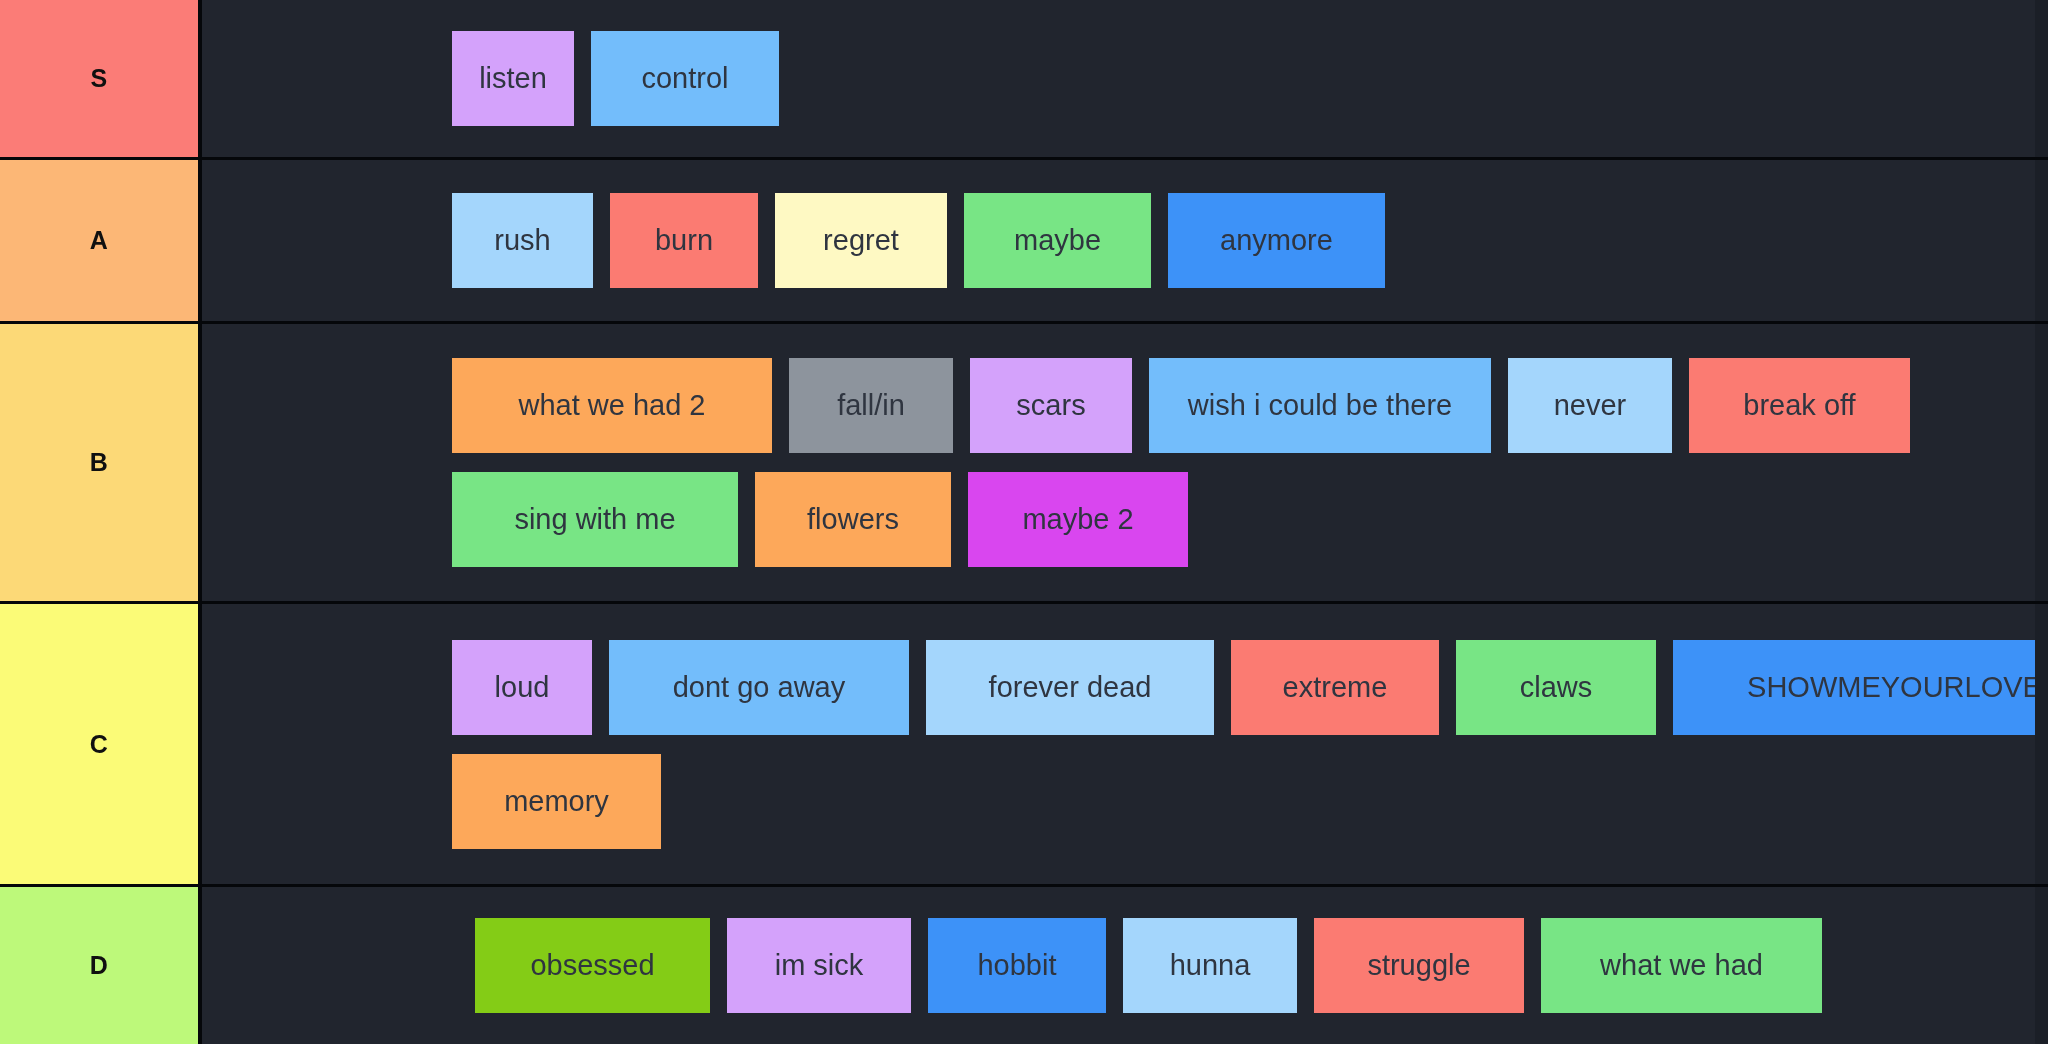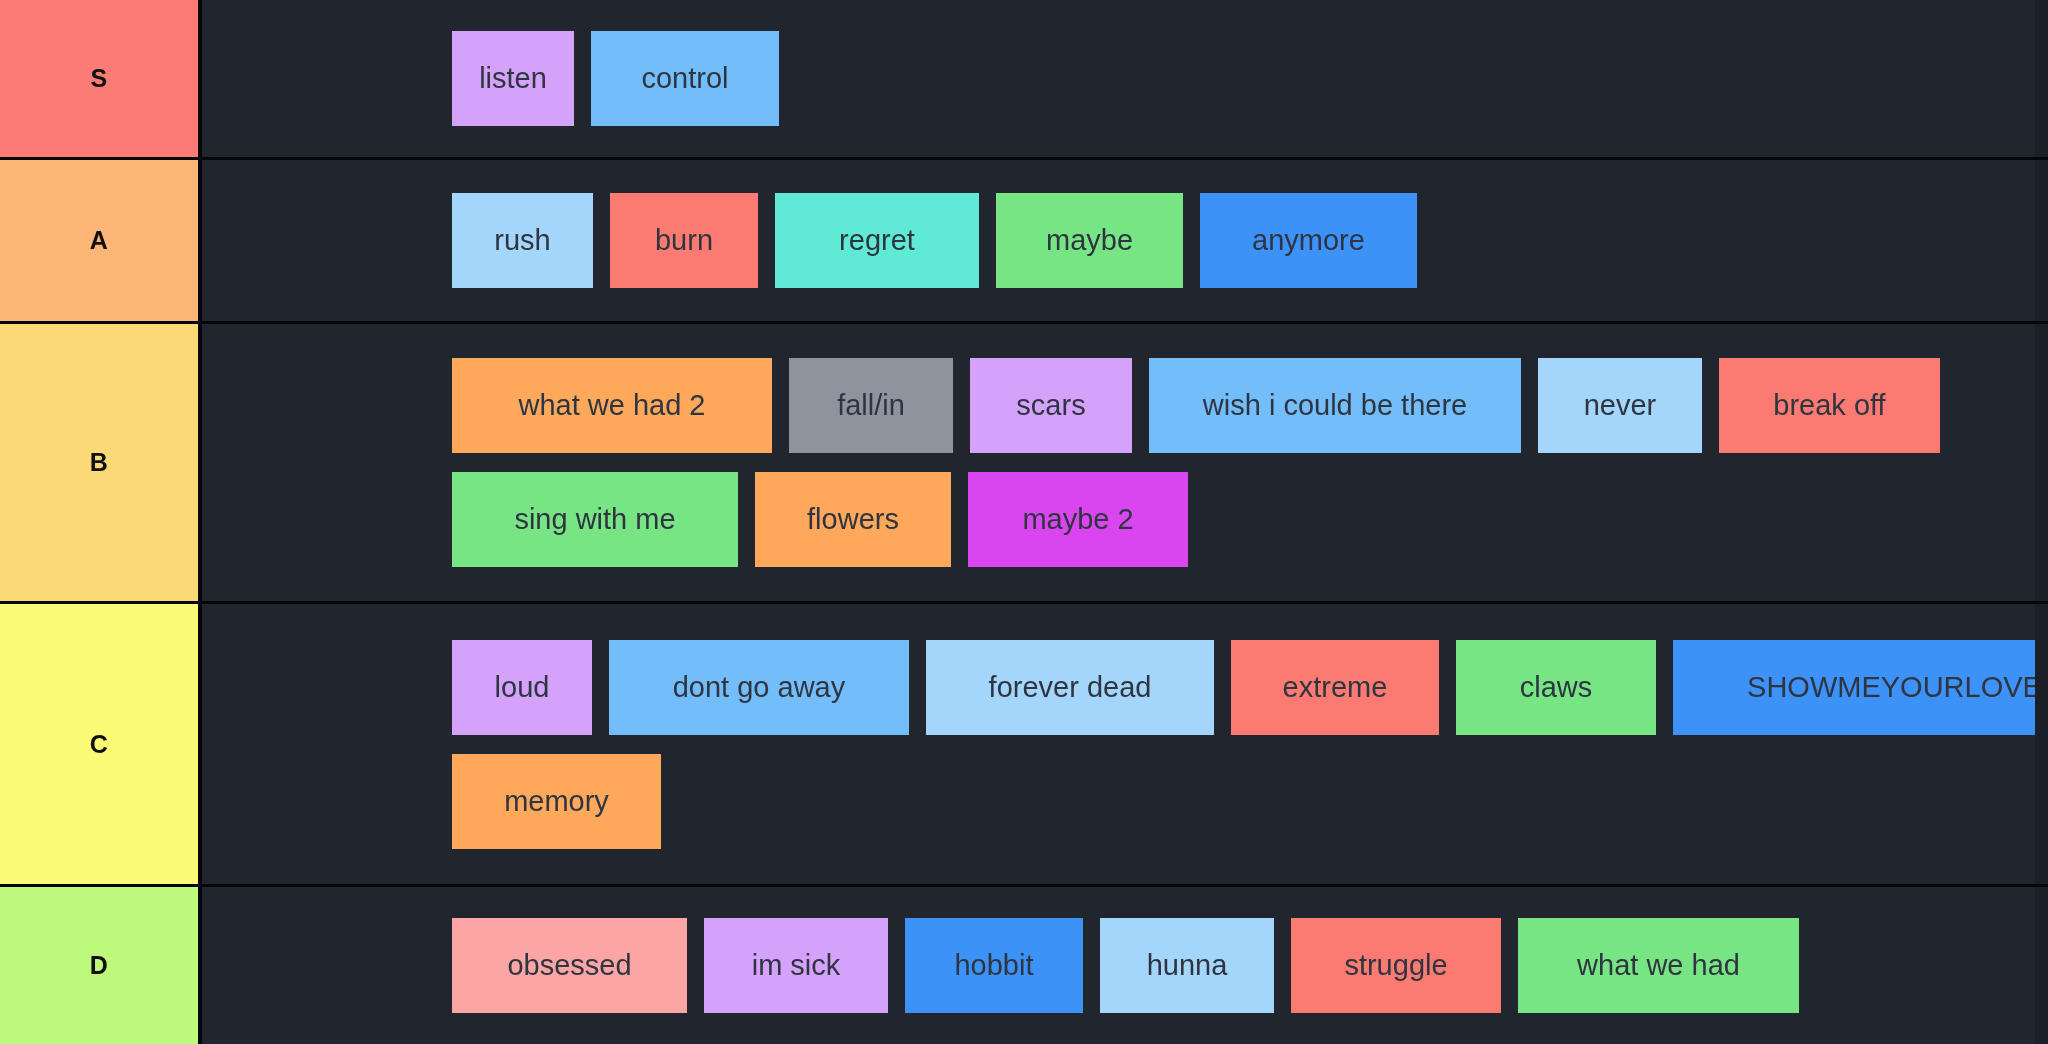--- a/index.html
+++ b/index.html
@@ -103,35 +103,35 @@
         </div>
         <div class="right-gutter"></div>
       </div>
     </div>
     <div class="tier-row" style="height: 164px;">
       <div class="tier-label" style="background: rgb(252, 183, 118);">A</div>
       <div class="tier-items">
         <div class="item-line">
           <div class="item" style="background: rgb(164, 214, 252); width: 141px;">rush</div>
           <div class="item" style="background: rgb(251, 123, 114); width: 148px;">burn</div>
-          <div class="item" style="background: #5eead4; width: 204px;">regret</div>
+          <div class="item" style="background: #fef9c3; width: 172px;">regret</div>
           <div class="item" style="background: rgb(120, 229, 133); width: 187px;">maybe</div>
           <div class="item" style="background: rgb(61, 146, 248); width: 217px;">anymore</div>
         </div>
         <div class="right-gutter"></div>
       </div>
     </div>
     <div class="tier-row" style="height: 280px;">
       <div class="tier-label" style="background: rgb(252, 217, 119);">B</div>
       <div class="tier-items">
         <div class="item-line">
           <div class="item" style="background: rgb(253, 168, 90); width: 320px;">what we had 2</div>
           <div class="item" style="background: rgb(141, 148, 157); width: 164px;">fall/in</div>
           <div class="item" style="background: rgb(212, 162, 251); width: 162px;">scars</div>
-          <div class="item" style="background: rgb(115, 189, 251); width: 372px;">wish i could be there</div>
+          <div class="item" style="background: rgb(115, 189, 251); width: 342px;">wish i could be there</div>
           <div class="item" style="background: rgb(164, 214, 252); width: 164px;">never</div>
           <div class="item" style="background: rgb(251, 123, 114); width: 221px;">break off</div>
         </div>
         <div class="item-line">
           <div class="item" style="background: rgb(120, 229, 133); width: 286px;">sing with me</div>
           <div class="item" style="background: rgb(253, 168, 90); width: 196px;">flowers</div>
           <div class="item" style="background: #d946ef; width: 220px;">maybe 2</div>
         </div>
         <div class="right-gutter"></div>
       </div>
@@ -150,21 +150,21 @@
         <div class="item-line">
           <div class="item" style="background: rgb(253, 168, 90); width: 209px;">memory</div>
         </div>
         <div class="right-gutter"></div>
       </div>
     </div>
     <div class="tier-row" style="height: 157px;">
       <div class="tier-label" style="background: rgb(189, 249, 122);">D</div>
       <div class="tier-items">
         <div class="item-line">
-          <div class="item" style="background: #fca5a5; width: 235px;">obsessed</div>
+          <div class="item" style="background: #84cc16; width: 235px; margin-left: 23px;">obsessed</div>
           <div class="item" style="background: rgb(212, 162, 251); width: 184px;">im sick</div>
           <div class="item" style="background: rgb(61, 146, 248); width: 178px;">hobbit</div>
           <div class="item" style="background: rgb(164, 214, 252); width: 174px;">hunna</div>
           <div class="item" style="background: rgb(251, 123, 114); width: 210px;">struggle</div>
           <div class="item" style="background: rgb(120, 229, 133); width: 281px;">what we had</div>
         </div>
         <div class="right-gutter"></div>
       </div>
     </div>
   </div>

